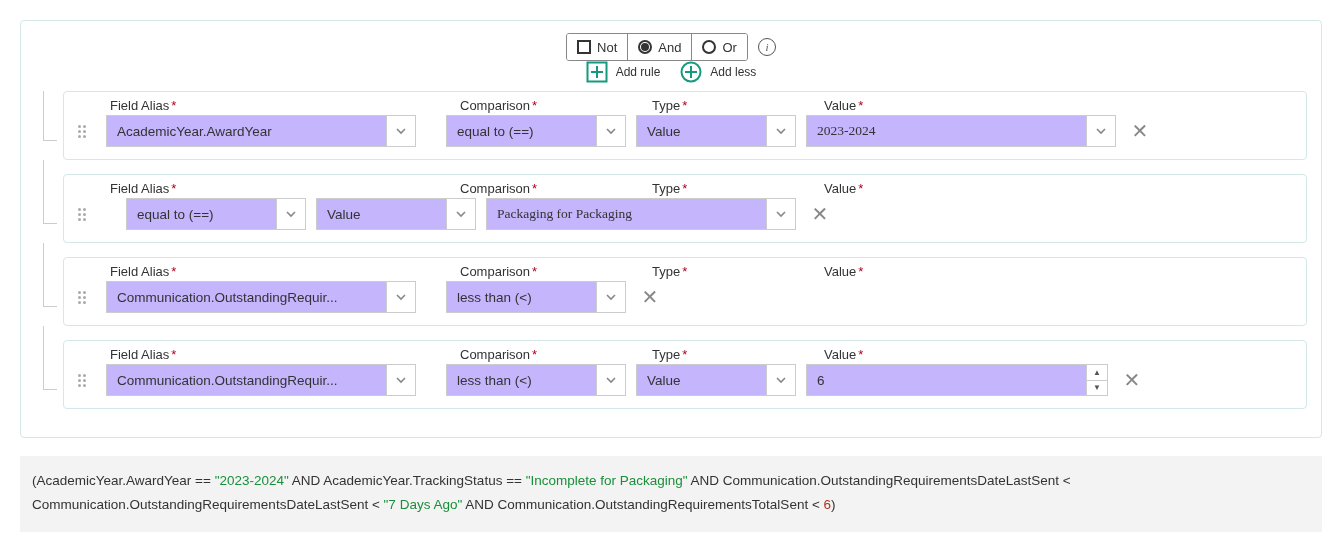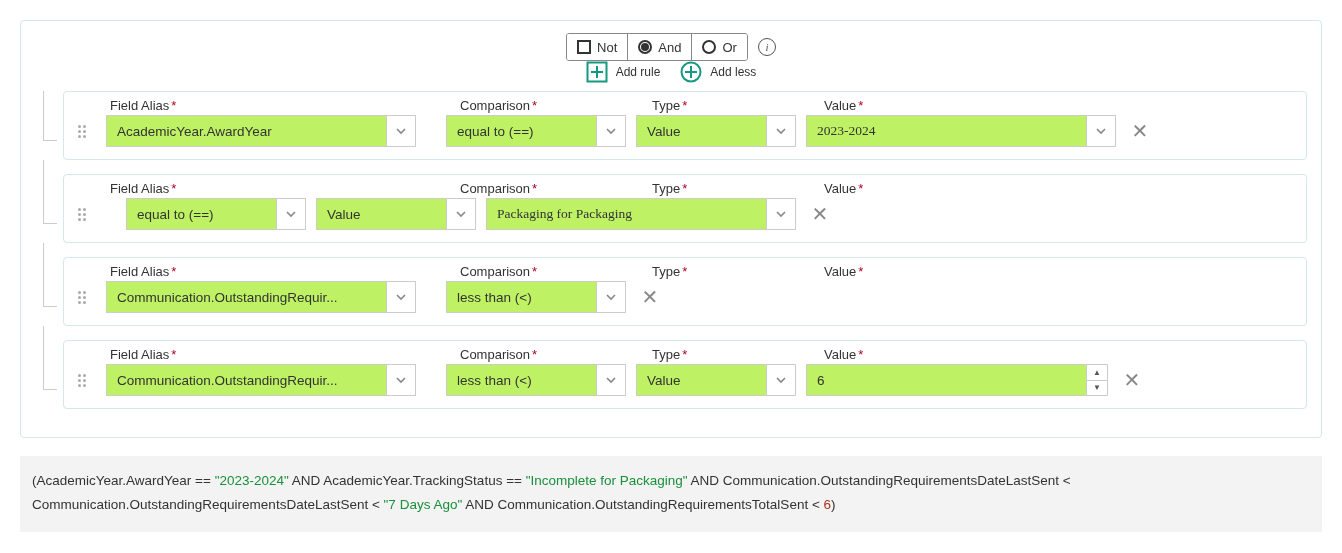--- a/index.html
+++ b/index.html
@@ -35,21 +35,21 @@
   .lbl-comp  { width: 192px; }
   .lbl-type  { width: 172px; }
   .lbl-value { }
 
   .inputs-row { display: flex; align-items: center; gap: 10px; }
   .drag-handle { width: 16px; color: #aaa; display: flex; flex-direction: column; gap: 2px; align-items: center; margin-right:6px; }
   .drag-handle span { display:flex; gap:2px; }
   .drag-dot { width:3px; height:3px; background:#aaa; border-radius:50%; }
 
   .combo { display: flex; height: 32px; }
-  .combo-input { border: 1px solid #ccc; border-right: none; background: #bef264; padding: 0 10px; font-size: 13.5px; display: flex; align-items: center; overflow: hidden; white-space: nowrap; text-overflow: ellipsis; }
+  .combo-input { border: 1px solid #ccc; border-right: none; background: #c4b5fd; padding: 0 10px; font-size: 13.5px; display: flex; align-items: center; overflow: hidden; white-space: nowrap; text-overflow: ellipsis; }
   .combo-btn { width: 30px; border: 1px solid #ccc; background: #fff; display:flex; align-items:center; justify-content:center; }
   .combo.alias .combo-input { width: 280px; }
   .combo.comp  .combo-input { width: 150px; margin-left: 20px; }
   .combo.type  .combo-input { width: 130px; }
   .combo.value .combo-input { width: 280px; font-family: Liberation Serif, serif; }
   .combo.number .combo-input { width: 280px; }
   .combo.number .spin { width: 22px; border:1px solid #ccc; display:flex; flex-direction:column; }
   .combo.number .spin-btn { flex:1; display:flex; align-items:center; justify-content:center; font-size:8px; color:#555; border-bottom:1px solid #ccc; }
   .combo.number .spin-btn:last-child{border-bottom:none;}
 

